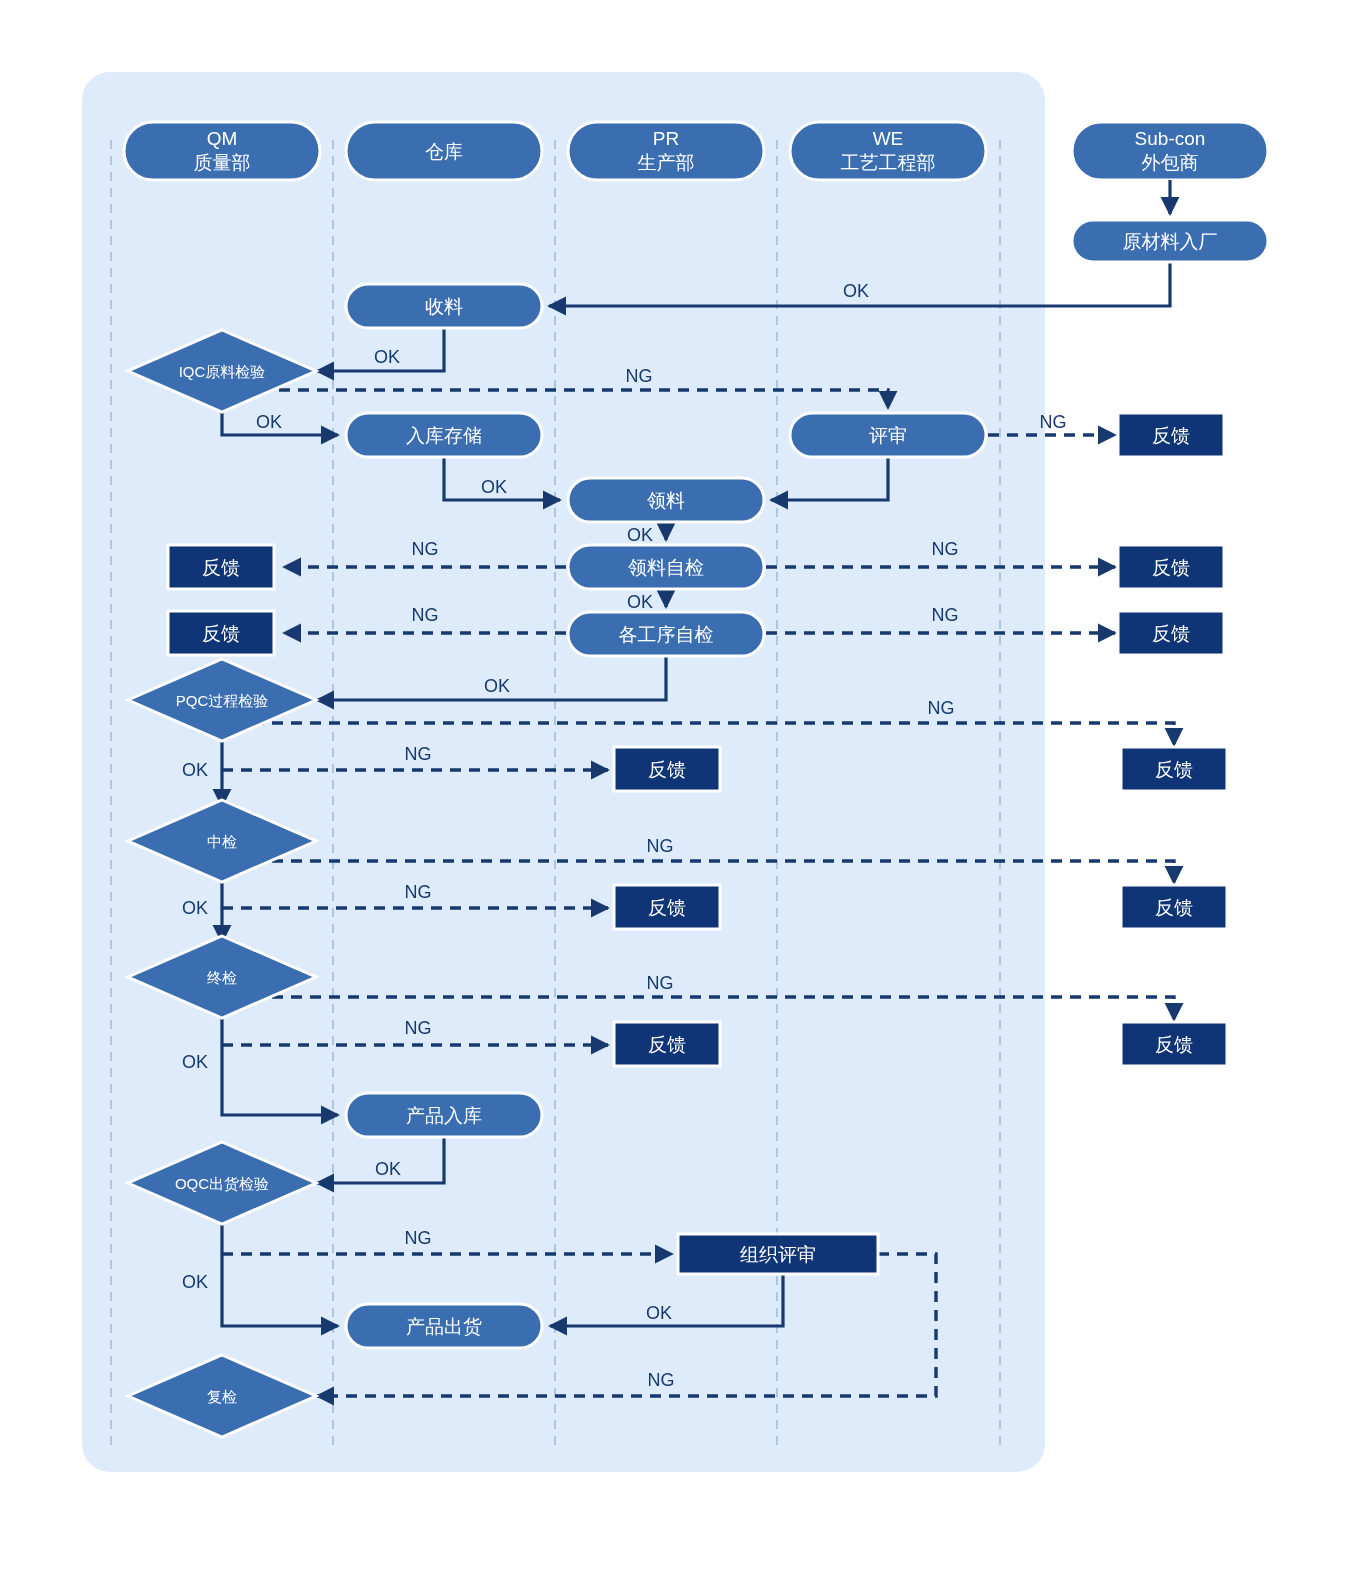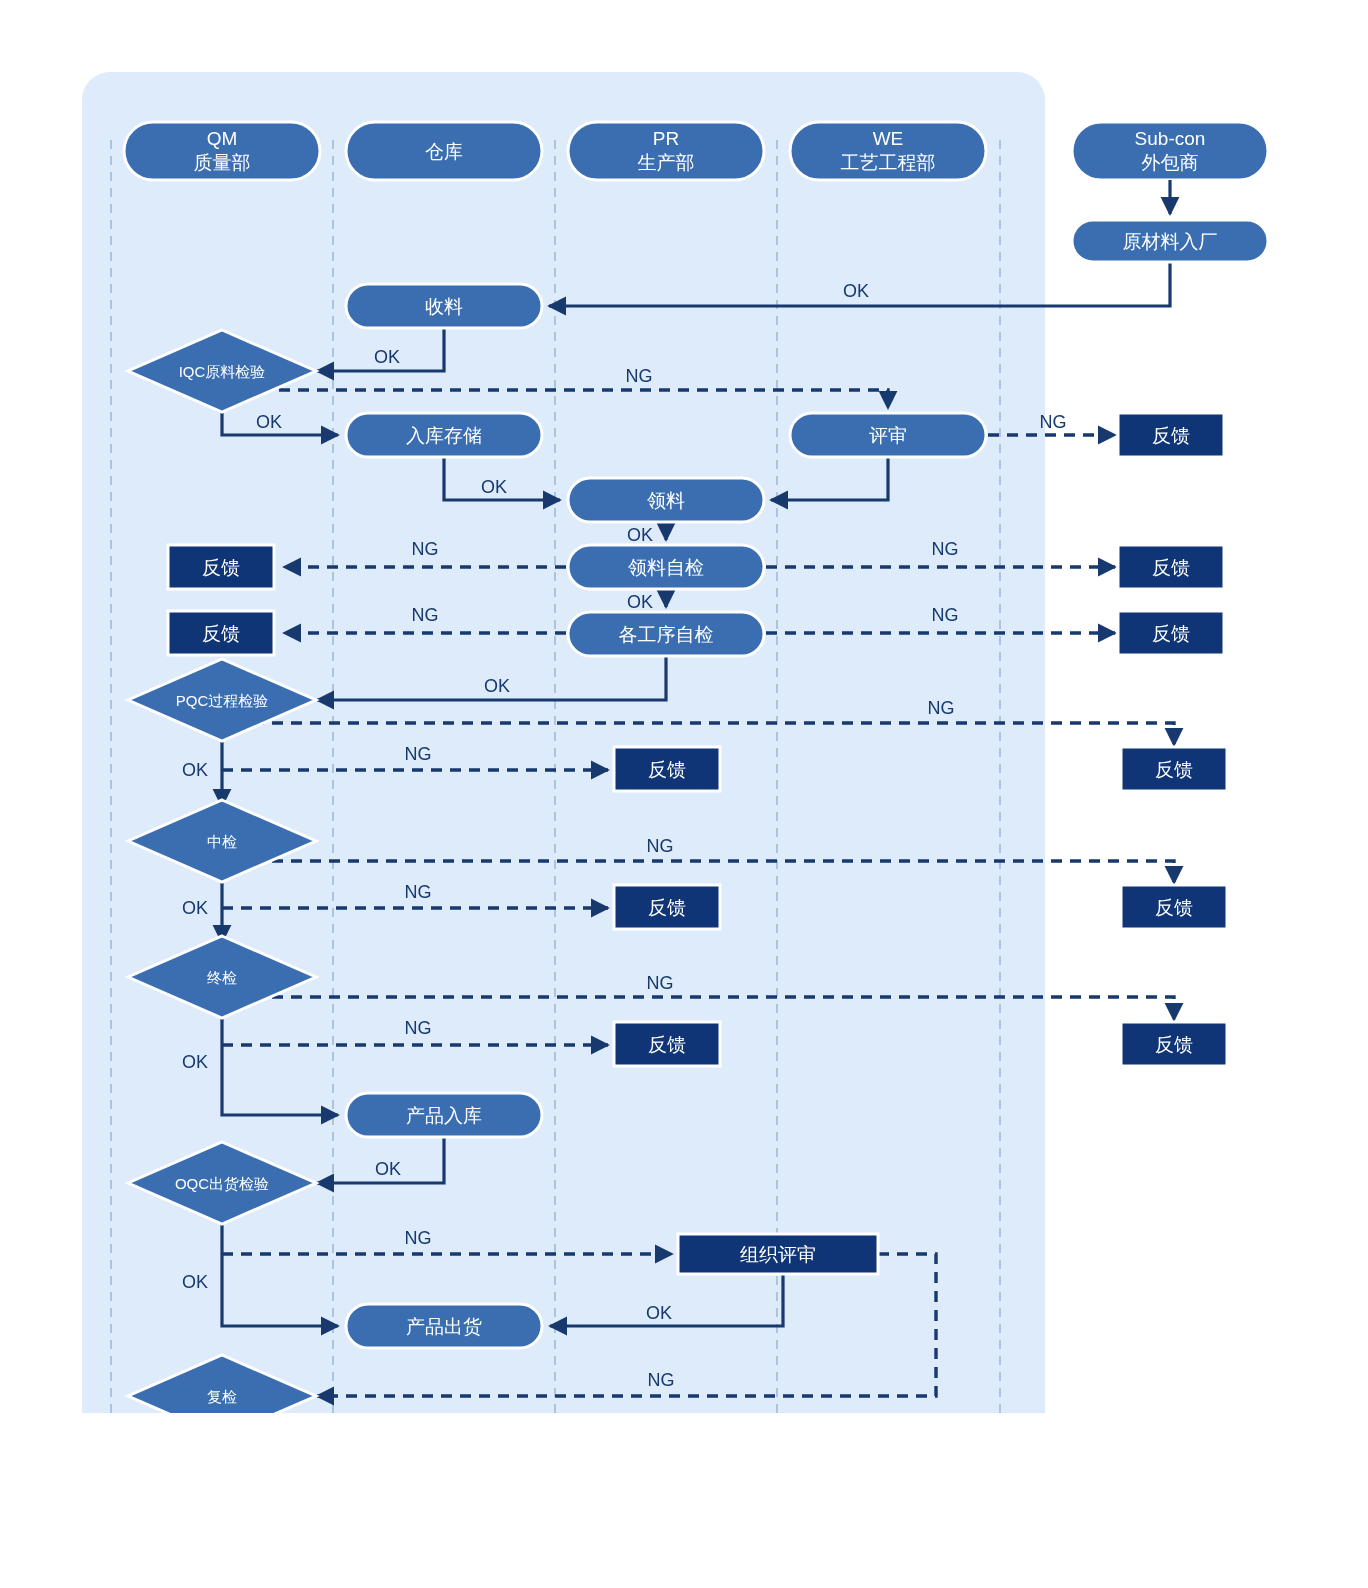--- a/index.html
+++ b/index.html
@@ -1,17 +1,17 @@
 <!DOCTYPE html>
 <html><head>
 <meta charset="utf-8">
 <style>
   html,body{margin:0;padding:0;background:#ffffff;}
   body{width:1368px;height:1588px;font-family:"Liberation Sans","DejaVu Sans",sans-serif;}
-  #stage{position:relative;width:1368px;height:1413px;overflow:hidden;background:#fff;}
+  #stage{position:relative;width:1368px;height:1588px;overflow:hidden;background:#fff;}
   svg{display:block;}
   .lane-head-text{font-size:19px;fill:#ffffff;font-family:"Liberation Sans","DejaVu Sans",sans-serif;}
   .node-text{font-size:19px;fill:#ffffff;font-family:"Liberation Sans","DejaVu Sans",sans-serif;}
   .node-text-sm{font-size:15px;fill:#ffffff;font-family:"Liberation Sans","DejaVu Sans",sans-serif;}
   .edge-label{font-size:18px;fill:#17396e;font-family:"Liberation Sans","DejaVu Sans",sans-serif;}
   .pill{fill:#3a6eb0;stroke:#ffffff;stroke-width:3;}
   .diamond{fill:#3a6eb0;stroke:#ffffff;stroke-width:3;}
   .rectbox{fill:#0f3576;stroke:#ffffff;stroke-width:3;}
   .lane-div{stroke:#9fbbdd;stroke-width:1.6;stroke-dasharray:9 7;}
   .solid-line{stroke:#17396e;stroke-width:3.2;fill:none;stroke-linecap:butt;}

